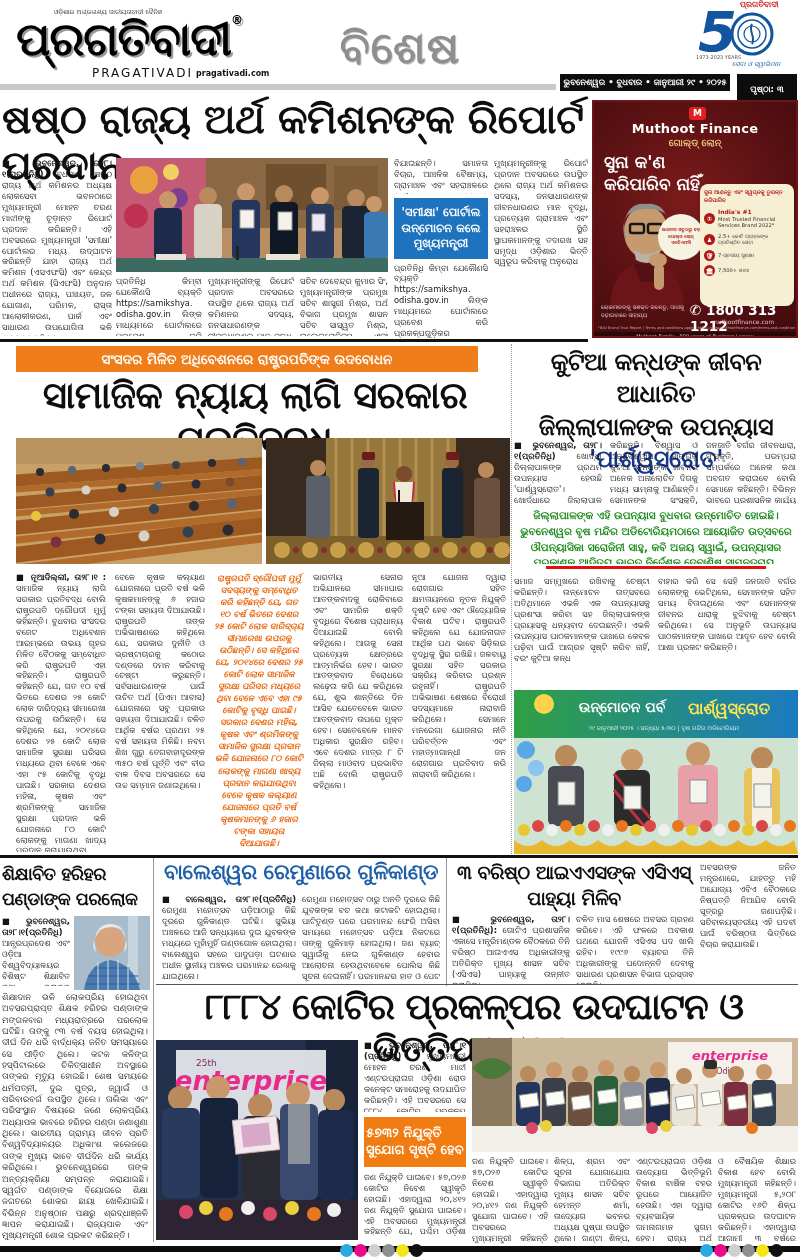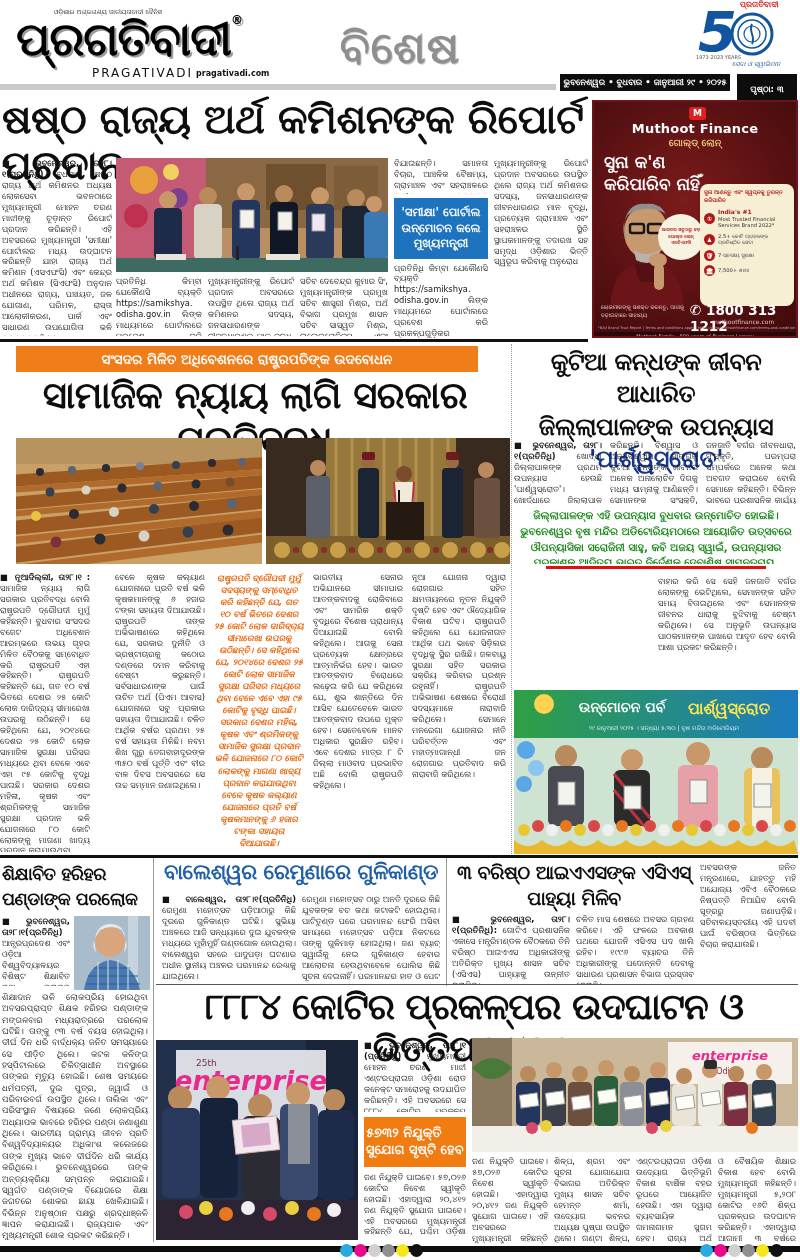--- a/index.html
+++ b/index.html
@@ -293,40 +293,41 @@
       <rect x="132" y="52" width="2" height="12" fill="#111"></rect>
 
     <circle cx="186" cy="24" r="7" fill="#9a6a42"></circle>
       <rect x="180" y="14" width="13" height="8" rx="2" fill="#6d1a1a"></rect>
       <rect x="176" y="30" width="21" height="70" rx="4" fill="#1a2433"></rect>
 
     <circle cx="220" cy="32" r="8" fill="#b98a5c"></circle>
       <rect x="208" y="40" width="26" height="60" rx="4" fill="#6b4f3f"></rect>
   </svg>
 
-  <div class="body-col" style="left:0;top:572px;width:90px;height:280px;">
+  <div class="body-col" style="left:16px;top:572px;width:90px;height:280px;">
     <b>■ ନୂଆଦିଲ୍ଲୀ, ତା୨୮।୧ :</b> <span>ସାମାଜିକ ନ୍ୟାୟ ଲାଗି ସରକାର ପ୍ରତିବଦ୍ଧ ବୋଲି ରାଷ୍ଟ୍ରପତି ଦ୍ରୌପଦୀ ମୁର୍ମୁ କହିଛନ୍ତି। ବୁଧବାର ସଂସଦର ବଜେଟ ଅଧିବେଶନ ଆରମ୍ଭରେ ଉଭୟ ଗୃହର ମିଳିତ ବୈଠକକୁ ସମ୍ବୋଧିତ କରି ରାଷ୍ଟ୍ରପତି ଏହା କହିଛନ୍ତି। ରାଷ୍ଟ୍ରପତି କହିଛନ୍ତି ଯେ, ଗତ ୧୦ ବର୍ଷ ଭିତରେ ଦେଶର ୨୫ କୋଟି ଲୋକ ଦାରିଦ୍ର୍ୟ ସୀମାରେଖା ଉପରକୁ ଉଠିଛନ୍ତି। ସେ କହିଥିଲେ ଯେ, ୨୦୧୪ରେ ଦେଶର ୨୫ କୋଟି ଲୋକ ସାମାଜିକ ସୁରକ୍ଷା ପରିସର ମଧ୍ୟରେ ଥିବା ବେଳେ ଏବେ ଏହା ୯୫ କୋଟିକୁ ବୃଦ୍ଧି ପାଇଛି। ସରକାର ଦେଶର ମହିଳା, କୃଷକ ଏବଂ ଶ୍ରମିକଙ୍କୁ ସାମାଜିକ ସୁରକ୍ଷା ପ୍ରଦାନ ଭଳି ଯୋଜନାରେ ୮୦ କୋଟି ଲୋକଙ୍କୁ ମାଗଣା ଖାଦ୍ୟ ପ୍ରଦାନ କରାଯାଉଥିବା</span>
   </div>
   <div class="body-col" style="left:115px;top:572px;width:90px;height:280px;">ବେଳେ କୃଷକ କଲ୍ୟାଣ ଯୋଜନାରେ ପ୍ରତି ବର୍ଷ ଭଳି କୃଷକମାନଙ୍କୁ ୬ ହଜାର ଟଙ୍କା ସହାୟତା ଦିଆଯାଉଛି। ରାଷ୍ଟ୍ରପତି ତାଙ୍କ ଅଭିଭାଷଣରେ କହିଥିଲେ ଯେ, ସରକାର ଦୁର୍ନୀତି ଓ ଭ୍ରଷ୍ଟାଚାରକୁ କଠୋର ଦଣ୍ଡରେ ଦମନ କରିବାକୁ ଚେଷ୍ଟା କରୁଛନ୍ତି। ସର୍ବସାଧାରଣଙ୍କ ପାଇଁ ଉଚିତ ଅର୍ଥ (ପିଏମ ଆବାସ) ଯୋଜନାରେ ସବୁ ପ୍ରକାର ସହାୟତା ଦିଆଯାଇଛି। ଚଳିତ ଆର୍ଥିକ ବର୍ଷର ପ୍ରଥମ ୨୫ ବର୍ଷ ସହାୟତା ମିଳିଛି। ନବମ ଶିଖ ଗୁରୁ ତେଗବାହାଦୂରଙ୍କ ୩୫୦ ବର୍ଷ ପୂର୍ତ୍ତି ଏବଂ ବୀର ବାଳ ଦିବସ ଅବସରରେ ସେ ଉଚ୍ଚ ସମ୍ମାନ ଜଣାଇଥିଲେ।</div>
   <div class="abs" style="left:214px;top:572px;width:90px;height:280px;overflow:hidden;">
     <div class="orange-quote">ରାଷ୍ଟ୍ରପତି ଦ୍ରୌପଦୀ ମୁର୍ମୁ ସଦସ୍ୟଙ୍କୁ ସମ୍ବୋଧିତ କରି କହିଛନ୍ତି ଯେ, ଗତ ୧୦ ବର୍ଷ ଭିତରେ ଦେଶର ୨୫ କୋଟି ଲୋକ ଦାରିଦ୍ର୍ୟ ସୀମାରେଖା ଉପରକୁ ଉଠିଛନ୍ତି। ସେ କହିଥିଲେ ଯେ, ୨୦୧୪ରେ ଦେଶର ୨୫ କୋଟି ଲୋକ ସାମାଜିକ ସୁରକ୍ଷା ପରିସର ମଧ୍ୟରେ ଥିବା ବେଳେ ଏବେ ଏହା ୯୫ କୋଟିକୁ ବୃଦ୍ଧି ପାଇଛି। ସରକାର ଦେଶର ମହିଳା, କୃଷକ ଏବଂ ଶ୍ରମିକଙ୍କୁ ସାମାଜିକ ସୁରକ୍ଷା ପ୍ରଦାନ ଭଳି ଯୋଜନାରେ ୮୦ କୋଟି ଲୋକଙ୍କୁ ମାଗଣା ଖାଦ୍ୟ ପ୍ରଦାନ କରାଯାଉଥିବା ବେଳେ କୃଷକ କଲ୍ୟାଣ ଯୋଜନାରେ ପ୍ରତି ବର୍ଷ କୃଷକମାନଙ୍କୁ ୬ ହଜାର ଟଙ୍କା ସହାୟତା ଦିଆଯାଉଛି।</div>
 
   </div>
   <div class="body-col" style="left:313px;top:572px;width:90px;height:280px;">ଭାରତୀୟ ସେନାର ଅଭିଯାନରେ ସୀମାପାର ଆତଙ୍କବାଦକୁ ରୋକିବାରେ ଏବଂ ସାମରିକ ଶକ୍ତି ବୃଦ୍ଧିରେ ବିଶେଷ ପ୍ରାଧାନ୍ୟ ଦିଆଯାଇଛି ବୋଲି କହିଥିଲେ। ଆଗକୁ ସେନା ପ୍ରତ୍ୟେକ କ୍ଷେତ୍ରରେ ଆତ୍ମନିର୍ଭର ହେବ। ଭାରତ ଆତଙ୍କବାଦ ବିରୋଧରେ ଲଢ଼େଇ କରି ଯେ କରିଥିଲେ ଯେ, ଶୁଭ ଶାନ୍ତିରେ ଦିନ ଆସିବ ଯେତେବେଳେ ଭାରତ ଆତଙ୍କବାଦ ଉପରେ ମୁକ୍ତ ହେବ। ସେତେବେଳେ ମାନବ ଅଧିକାର ସୁରକ୍ଷିତ ରହିବ। ଏବେ ଦେଶର ମାତ୍ର ୮ ଟି ଜିଲ୍ଲା ମାଓବାଦ ପ୍ରଭାବିତ ଅଛି ବୋଲି ରାଷ୍ଟ୍ରପତି କହିଥିଲେ।</div>
   <div class="body-col" style="left:412px;top:572px;width:94px;height:280px;">ନୂଆ ଯୋଜନା ଦ୍ୱାରା ରୋଜଗାର ସହିତ କ୍ଷମତାୟନରେ ନୂତନ ନିଯୁକ୍ତି ଦୃଷ୍ଟି ହେବ ଏବଂ ଔଦ୍ୟୋଗିକ ବିକାଶ ଘଟିବ। ରାଷ୍ଟ୍ରପତି କହିଥିଲେ ଯେ ଯୋଜନାଗତ ଆର୍ଥିକ ପଥ ଭାବେ ସିଡ଼ିଲର ବୃଦ୍ଧିକୁ ସ୍ଥିର ରଖିଛି। ଜଳବାୟୁ ସୁରକ୍ଷା ସହିତ ସରକାର ସକ୍ରିୟ କରିବାର ପ୍ରଶ୍ନ ରହୁନାହିଁ। ରାଷ୍ଟ୍ରପତି ଅଭିଭାଷଣ ଶେଷରେ ବିରୋଧୀ ସଦସ୍ୟମାନେ ନାରାବାଜି କରିଥିଲେ। ସେମାନେ ମନରେଗା ଯୋଜନାର ନୀତି ପରିବର୍ତ୍ତନ ଏବଂ ମହାତ୍ମାଗାନ୍ଧୀ ଜନ ରୋଜଗାର ପ୍ରତିବାଦ କରି ନାରାବାଜି କରିଥିଲେ।</div>
 
   <div class="body-col" style="left:514px;top:440px;width:88px;height:64px;">
     <b>■ ଭୁବନେଶ୍ୱର, ତା୨୮।୧(ପ୍ରତିନିଧି)</b> <span>ଖୋର୍ଦ୍ଧା ଜିଲ୍ଲାପାଳଙ୍କ ପ୍ରଥମ ଉପନ୍ୟାସ ହେଉଛି 'ପାର୍ଶ୍ୱସ୍ରୋତ'। ଖୋର୍ଦ୍ଧାରେ ଜିଲ୍ଲାପାଳ ଭାବରେ ନିଯୁକ୍ତି ପାଇବା ପୂର୍ବରୁ ସେ କନ୍ଧମାଳ ଜିଲ୍ଲାପାଳ ଥିଲେ। କନ୍ଧମାଳରେ କୁଟିଆ କନ୍ଧମାନଙ୍କର ଜୀବନ ଚର୍ଯ୍ୟା, ସଂସ୍କୃତି, ପରମ୍ପରା ଓ ପ୍ରକୃତି ସହିତ ଆସ୍ଥାକୁ ସେ ଦେଖିଥିଲେ। ତାକୁ ଆଧାର କରି ଲେଖିଛନ୍ତି ଏହି ଉପନ୍ୟାସ।</span>
   </div>
   <div class="body-col" style="left:610px;top:440px;width:88px;height:64px;">କରିଛନ୍ତି। ବିଶ୍ୱାସ ଓ ଅନ୍ଧବିଶ୍ୱାସ ସାଙ୍ଗକୁ କୁଟିଆ କନ୍ଧଙ୍କ ଜୀବନର ଅନେକ ଅନାଲୋଚିତ ଦିଗକୁ ମଧ୍ୟ ସାମ୍ନାକୁ ଆଣିଛନ୍ତି। ସେମାନଙ୍କ ସଂସ୍କୃତି, ପରମ୍ପରା ଓ ଜୀବନର ଧାରାକୁ ଲେଖନୀରେ ଜୀବନ୍ତ କରିଛନ୍ତି।</div>
   <div class="body-col" style="left:706px;top:440px;width:90px;height:64px;">ଜନଜାତି ବର୍ଗର ଜୀବନଧାରା, ସଂସ୍କୃତି, ପରମ୍ପରା ସମ୍ପର୍କରେ ଅନେକ କଥା ଅବଗତ କରାଇବେ ବୋଲି ସେମାନେ କହିଛନ୍ତି। ବିଭିନ୍ନ ଭାବରେ ପ୍ରଶାସନିକ କାର୍ଯ୍ୟ ବ୍ୟସ୍ତତା ମଧ୍ୟରେ ମଧ୍ୟ ସମୟ</div>
 
   <div class="green-note abs" style="left:514px;top:508px;width:284px;height:56px;overflow:hidden;">ଜିଲ୍ଲାପାଳଙ୍କ ଏହି ଉପନ୍ୟାସ ବୁଧବାର ଉନ୍ମୋଚିତ ହୋଇଛି। ଭୁବନେଶ୍ୱର ବୃଷ ମନ୍ଦିର ଅଡିଟୋରିୟମଠାରେ ଆୟୋଜିତ ଉତ୍ସବରେ ଔପନ୍ୟାସିକା ସରୋଜିନୀ ସାହୁ, କବି ଅଜୟ ସ୍ୱାଇଁ, ଉପନ୍ୟାସର ପ୍ରକାଶକ ଆଦିତ୍ୟ ଭାରତ ନିର୍ଦ୍ଦେଶକ ଦେବାଶିଷ ସାମନ୍ତରାୟ, କଥାଶିଳ୍ପୀ ଦିଗଶ୍ରୀ ଇନ୍ଦ୍ରଜିତ୍ ଓ ଅନ୍ୟ ଅତିଥିମାନେ ଉପସ୍ଥିତ ଥିଲେ।</div>
   <div class="abs" style="left:546px;top:566px;width:220px;height:3px;background:#e01010;"></div>
 
+  <div class="body-col" style="left:514px;top:576px;width:136px;height:108px;">ସମାଜ ସମ୍ମୁଖରେ ରଖିବାକୁ ଚେଷ୍ଟା କରିଛନ୍ତି। ଉନ୍ମୋଚନ ଉତ୍ସବରେ ଅତିଥିମାନେ ଏଭଳି ଏକ ଉପନ୍ୟାସକୁ ପ୍ରଶଂସା କରିବା ସହ ଜିଲ୍ଲାପାଳଙ୍କ ପ୍ରୟାସକୁ ଧନ୍ୟବାଦ ଦେଇଛନ୍ତି। ଏଭଳି ଉପନ୍ୟାସ ପାଠକମାନଙ୍କ ପାଖରେ କେବଳ ପଢ଼ିବା ପାଇଁ ଆଗ୍ରହ ସୃଷ୍ଟି କରିବ ନାହିଁ, ବରଂ କୁଟିଆ କନ୍ଧ</div>
   <div class="body-col" style="left:658px;top:576px;width:138px;height:108px;">ବାହାର କରି ସେ ସେହି ଜନଜାତି ବର୍ଗର ଲୋକଙ୍କୁ ଭେଟିଥିଲେ, ସେମାନଙ୍କ ସହିତ ସମୟ ବିତାଇଥିଲେ ଏବଂ ସେମାନଙ୍କ ଜୀବନର ଧାରାକୁ ବୁଝିବାକୁ ଚେଷ୍ଟା କରିଥିଲେ। ସେ ଅନୁଭୂତି ଉପନ୍ୟାସ ପାଠକମାନଙ୍କ ପାଖରେ ଆଦୃତ ହେବ ବୋଲି ଆଶା ପ୍ରକଟ କରିଛନ୍ତି।</div>
 
   <svg class="abs" style="left:514px;top:690px;" width="284" height="164" viewBox="0 0 284 164">
     <rect width="284" height="164" fill="#cfe3d2"></rect>
     <defs>
         <linearGradient id="bn" x1="0" y1="0" x2="1" y2="0">
           <stop offset="0" stop-color="#2fa043"></stop>
           <stop offset="1" stop-color="#1c7ac0"></stop>
         </linearGradient>
       </defs>

